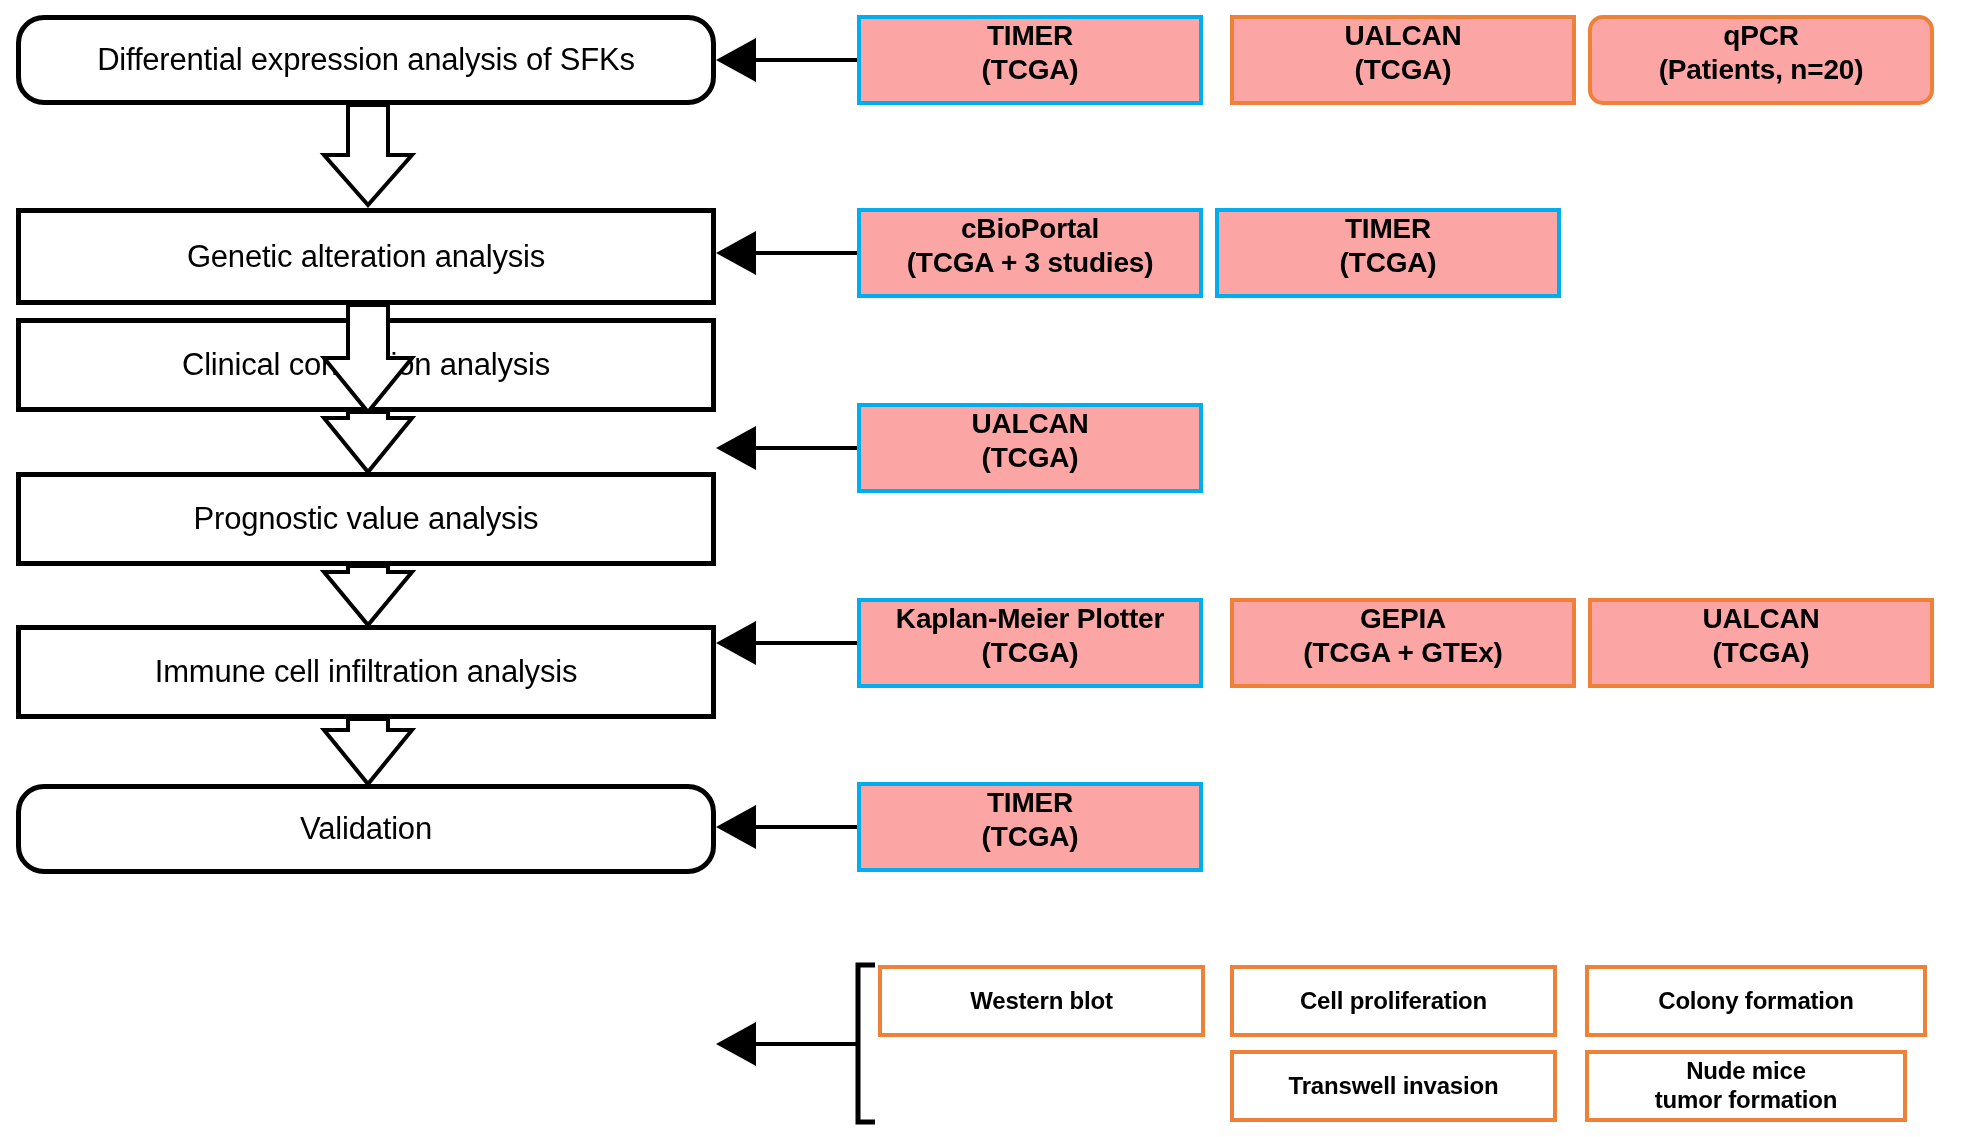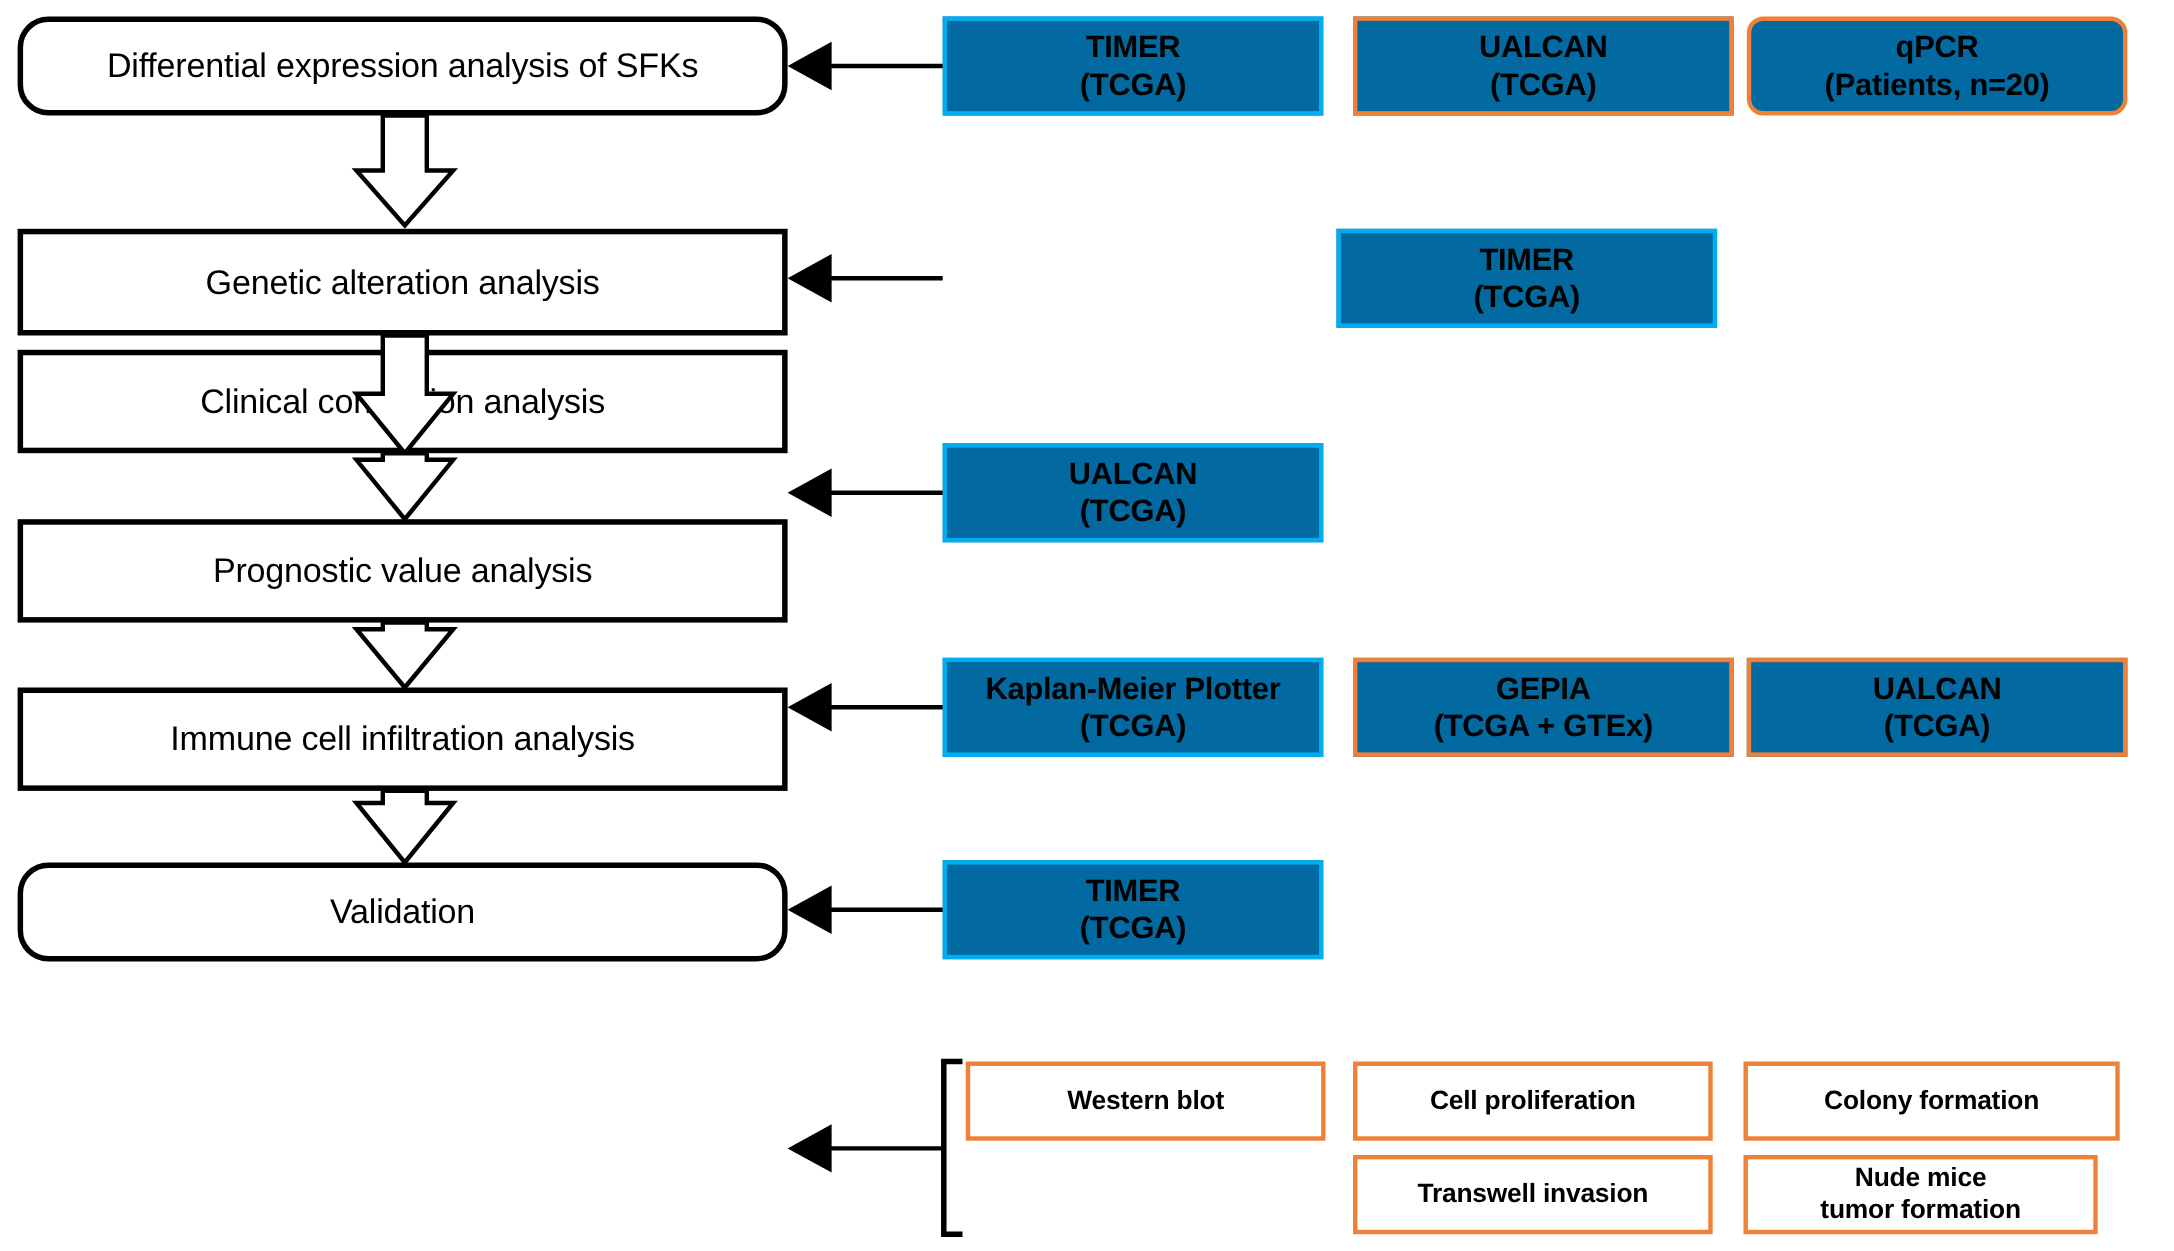--- a/index.html
+++ b/index.html
@@ -37,23 +37,22 @@
     font-size: 31px;
     font-weight: normal;
     color: #000000;
     letter-spacing: -0.2px;
     line-height: 1.15;
   }
 
   
   .src {
     position: absolute;
-    background: #0369a1;
+    background: #fca5a5;
     display: flex;
-    align-items: center;
     justify-content: center;
     text-align: center;
   }
   .src.blue   { border: 4px solid #00AEEF; }
   .src.orange { border: 4px solid #EE8037; }
 
   .src-label {
     font-size: 28px;
     font-weight: bold;
     color: #000000;
@@ -133,20 +132,26 @@
     </span>
   </div>
 
   <div class="src orange" style="left:1588px;top:15px;width:346px;height:90px;border-radius:15px;">
     <span class="src-label">
       <span>qPCR</span><br>
       <span>(Patients, n=20)</span>
     </span>
   </div>
 
+  <div class="src blue" style="left:857px;top:208px;width:346px;height:90px;">
+    <span class="src-label">
+      <span>cBioPortal</span><br>
+      <span>(TCGA + 3 studies)</span>
+    </span>
+  </div>
 
   <div class="src blue" style="left:1215px;top:208px;width:346px;height:90px;">
     <span class="src-label">
       <span>TIMER</span><br>
       <span>(TCGA)</span>
     </span>
   </div>
 
   <div class="src blue" style="left:857px;top:403px;width:346px;height:90px;">
     <span class="src-label">

